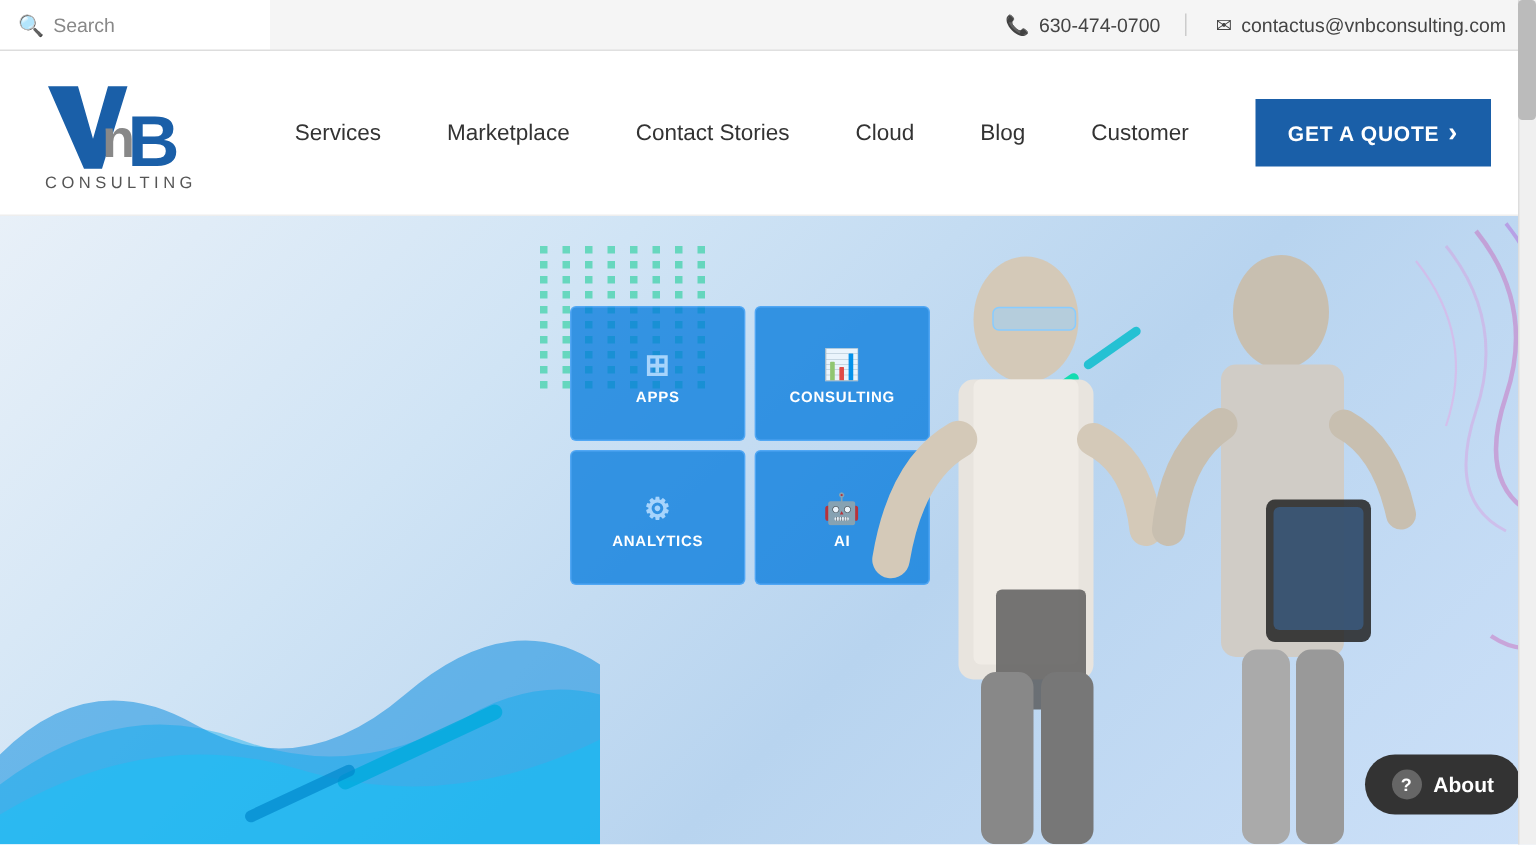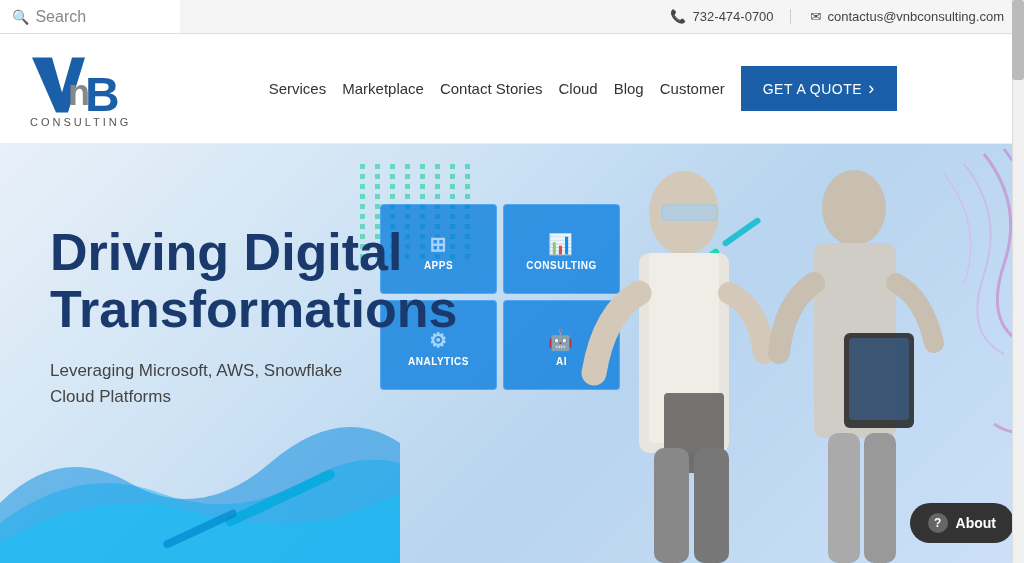--- a/index.html
+++ b/index.html
@@ -66,38 +66,38 @@
     .logo-consulting {
       font-size: 11px;
       letter-spacing: 3px;
       color: #555;
       margin-top: -4px;
       font-weight: 400;
     }
     .nav {
       display: flex;
       align-items: center;
-      gap: 16px;
+      gap: 44px;
       flex: 1;
-      justify-content: center;
+      justify-content: flex-end;
     }
     .nav-item {
       font-size: 15px;
       color: #333;
       text-decoration: none;
       cursor: pointer;
       white-space: nowrap;
     }
     .cta-button {
       background: #1a5fa8;
       color: #fff;
       border: none;
       padding: 12px 22px;
       font-size: 14px;
-      font-weight: 400;
+      font-weight: 700;
       cursor: pointer;
       white-space: nowrap;
       display: flex;
       align-items: center;
       gap: 6px;
       letter-spacing: 0.5px;
     }
 
     
     .hero {
@@ -290,31 +290,31 @@
 
     
     .logo-svg { width: 90px; height: 70px; }
   </style>
 </head>
 <body>
 
 <div class="top-bar">
   <div class="top-bar-phone">
     <span>📞</span>
-    <span>732-474-0700</span>
+    <span>630-474-0700</span>
   </div>
   <div class="top-bar-contact">
     <span>✉</span>
     <span>contactus@vnbconsulting.com</span>
   </div>
 </div>
 
 <div class="search-bar">
   <span>🔍</span>
-  <span style="color:#888; font-size:16px;">Search</span>
+  <span style="color:#888; font-size:13px;">Search</span>
 </div>
 
 <div class="header" style="position:relative;">
 
   <div class="logo-area">
     <div style="display:flex; align-items:flex-end; line-height:1;">
       <svg class="logo-svg" viewBox="0 0 90 65">
 
         <polygon points="2,5 22,5 32,40 42,5 55,5 38,60 26,60" fill="#1a5fa8"></polygon>
 
@@ -489,29 +489,20 @@
 
     <path d="M320,130 Q290,150 285,200" stroke="#c8bfb0" stroke-width="22" fill="none" stroke-linecap="round"></path>
     <path d="M402,130 Q430,145 440,190" stroke="#c8bfb0" stroke-width="20" fill="none" stroke-linecap="round"></path>
 
     <rect x="334" y="280" width="32" height="130" rx="10" fill="#aaa"></rect>
     <rect x="370" y="280" width="32" height="130" rx="10" fill="#999"></rect>
 
     <rect x="168" y="52" width="55" height="15" rx="4" fill="rgba(150,210,255,0.5)" stroke="#88ccff" stroke-width="1"></rect>
   </svg>
 
-  <div class="hero-content">
-    <h1 class="hero-title">
-      <span>Driving Digital</span><br>
-      <span>Transformations</span>
-    </h1>
-    <p class="hero-subtitle">
-      Leveraging Microsoft, AWS, Snowflake<br>Cloud Platforms
-    </p>
-  </div>
 
   <div class="help-button">
     <span style="background:#666;border-radius:50%;width:20px;height:20px;display:flex;align-items:center;justify-content:center;font-size:12px;font-weight:900;">?</span>
     <span>About</span>
   </div>
 </div>
 
 <div class="scrollbar">
   <div class="scrollbar-thumb"></div>
 </div>

